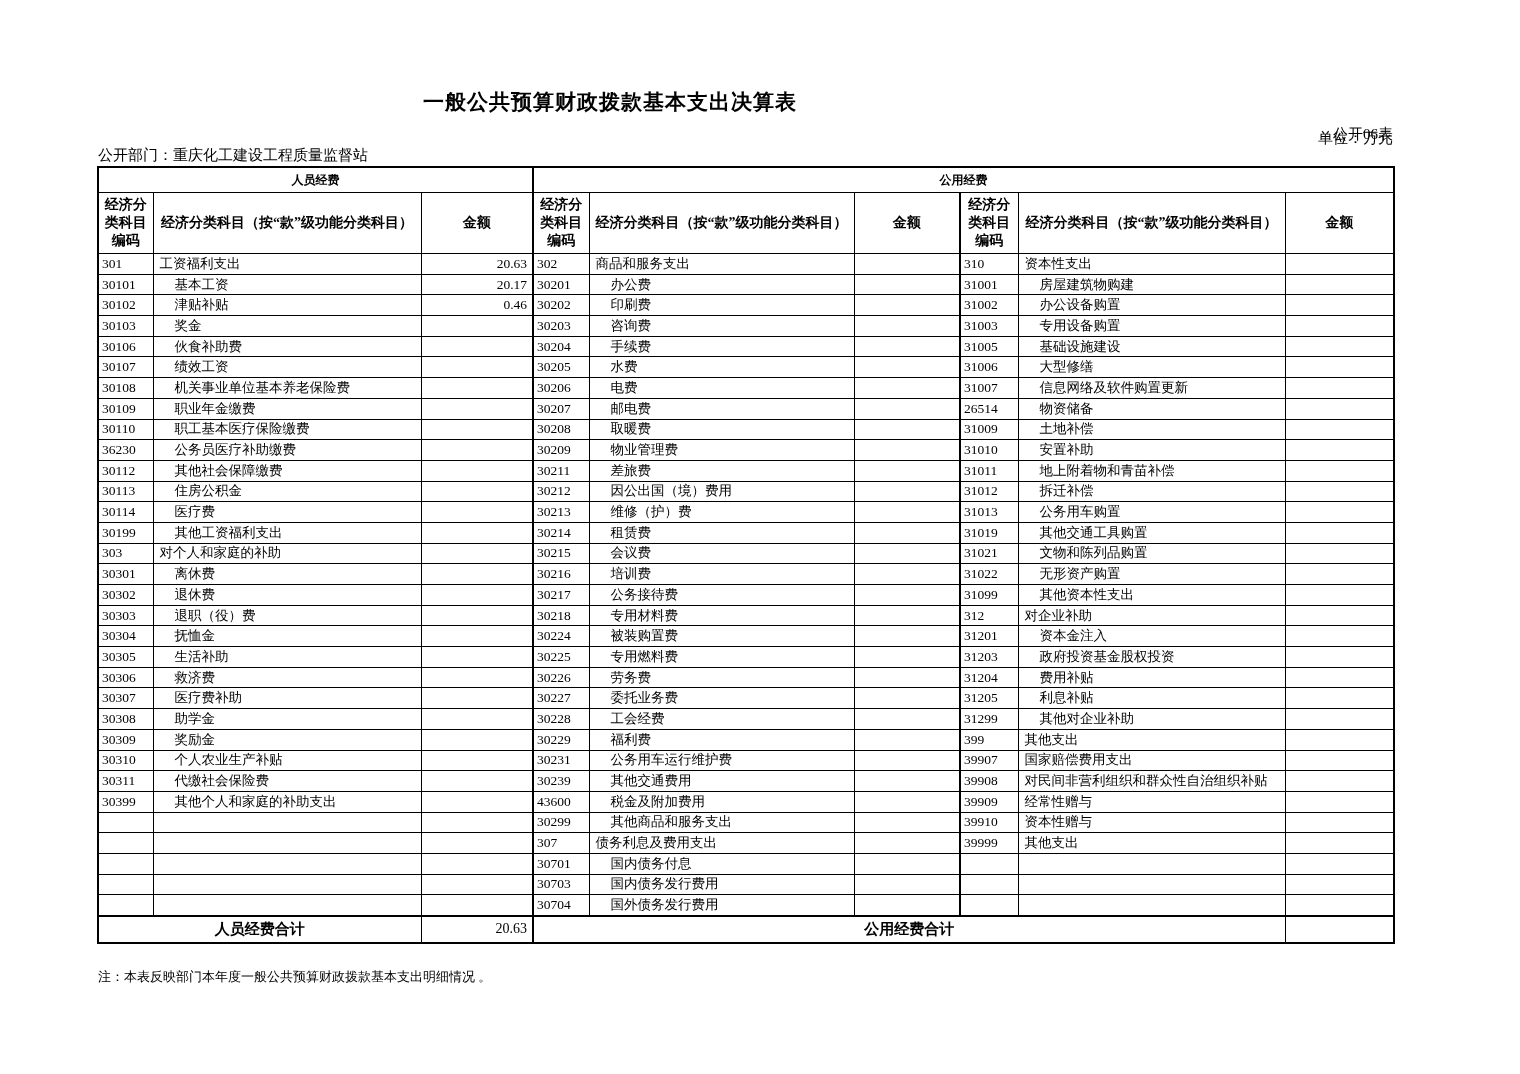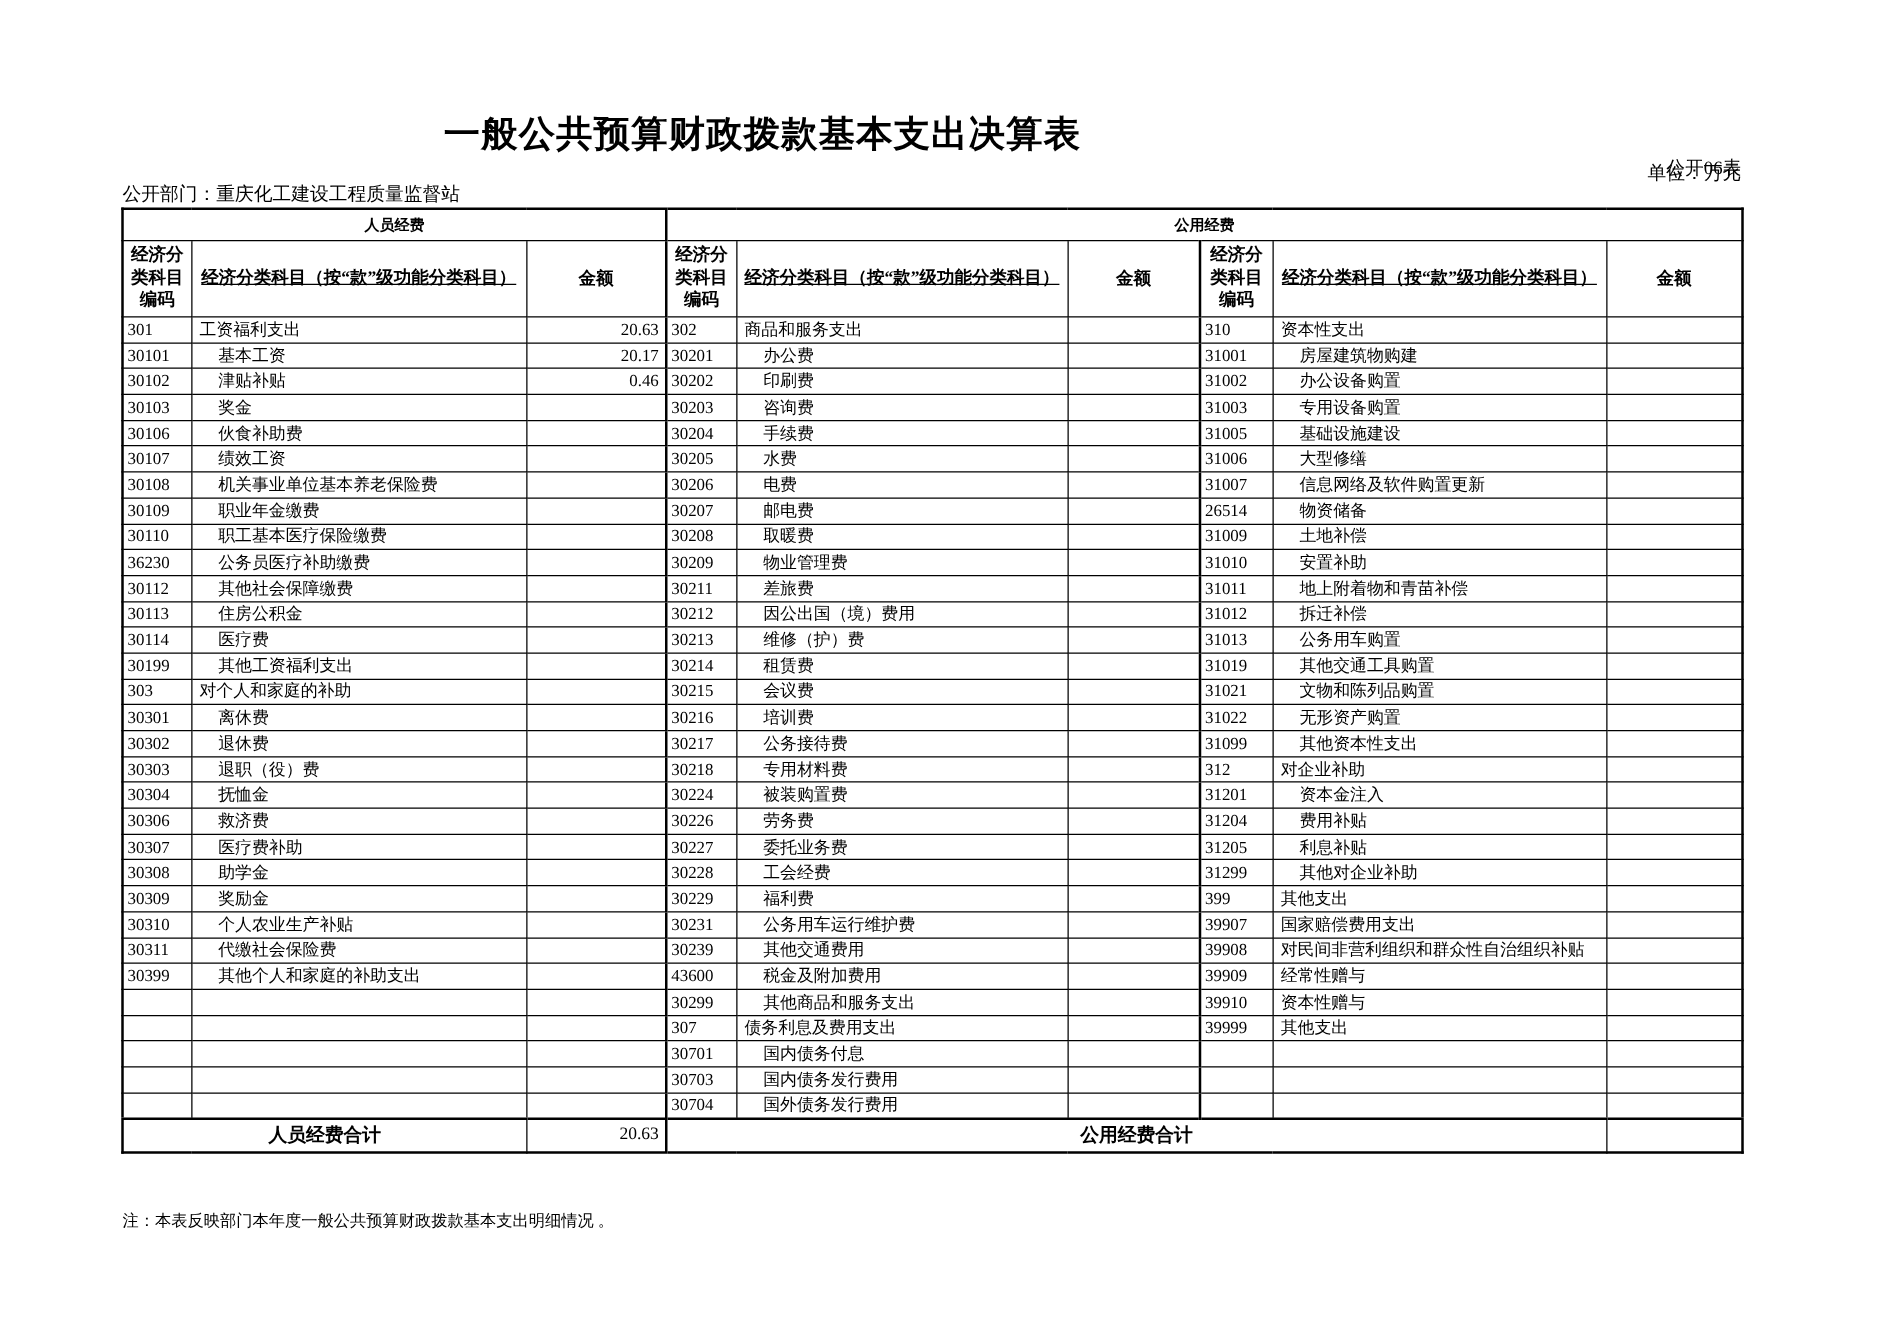--- a/index.html
+++ b/index.html
@@ -3,36 +3,36 @@
 <meta charset="utf-8">
 <style>
   html,body{margin:0;padding:0;}
   body{
     width:1520px;height:1074px;background:#ffffff;color:#000;
     font-family:"Liberation Serif","DejaVu Serif",serif;
     position:relative;overflow:hidden;
   }
   .page-title{
     position:absolute;top:88px;left:0;width:1220px;text-align:center;
-    font-size:29px;font-weight:bold;letter-spacing:1px;
+    font-size:21px;font-weight:bold;letter-spacing:1px;
     font-family:"Liberation Sans","DejaVu Sans",sans-serif;
   }
   .form-no{position:absolute;top:125px;right:127px;font-size:15px;}
   .dept{position:absolute;top:146px;left:98px;font-size:15px;}
   .unit{position:absolute;top:129px;right:127px;font-size:15px;}
   .table-wrap{position:absolute;top:166px;left:97px;}
   table{
     border-collapse:collapse;table-layout:fixed;width:1296px;
     border:2px solid #000;
   }
   th,td{border:1px solid #000;padding:0;overflow:hidden;}
   thead tr.group th{height:24px;font-size:12px;font-weight:bold;text-align:center;}
   thead tr.cols th{height:60px;font-size:14px;font-weight:bold;text-align:center;vertical-align:middle;}
   th.code-h{white-space:pre-line;line-height:1.3;}
-  th.subject-h{white-space:normal;line-height:1.4;padding:0 2px;text-decoration:underline;}
+  th.subject-h{white-space:normal;line-height:1.4;padding:0 2px;}
   tr.data-row{height:20.7px;}
   td.code{font-size:13.5px;text-align:left;padding-left:3px;white-space:nowrap;}
   td.subject{font-size:13.5px;text-align:left;padding-left:6px;white-space:nowrap;}
   td.subject.indent{padding-left:21px;}
   td.amount{font-size:13.5px;text-align:right;padding-right:5px;white-space:nowrap;}
   .thick-left{border-left:2px solid #000;}
   tbody.totals td{border-top:2px solid #000;height:25px;}
   tbody.totals td.label{font-size:15px;font-weight:bold;text-align:center;}
   tbody.totals td.amount{font-size:14px;}
   .note{position:absolute;top:968px;left:98px;font-size:13px;}
@@ -285,20 +285,31 @@
           <td class="subject indent">抚恤金</td>
           <td class="amount"></td>
           <td class="code thick-left">30224</td>
           <td class="subject indent">被装购置费</td>
           <td class="amount"></td>
           <td class="code thick-left">31201</td>
           <td class="subject indent">资本金注入</td>
           <td class="amount"></td>
         </tr>
         <tr class="data-row">
+          <td class="code">30305</td>
+          <td class="subject indent">生活补助</td>
+          <td class="amount"></td>
+          <td class="code thick-left">30225</td>
+          <td class="subject indent">专用燃料费</td>
+          <td class="amount"></td>
+          <td class="code thick-left">31203</td>
+          <td class="subject indent">政府投资基金股权投资</td>
+          <td class="amount"></td>
+        </tr>
+        <tr class="data-row">
           <td class="code">30306</td>
           <td class="subject indent">救济费</td>
           <td class="amount"></td>
           <td class="code thick-left">30226</td>
           <td class="subject indent">劳务费</td>
           <td class="amount"></td>
           <td class="code thick-left">31204</td>
           <td class="subject indent">费用补贴</td>
           <td class="amount"></td>
         </tr>

